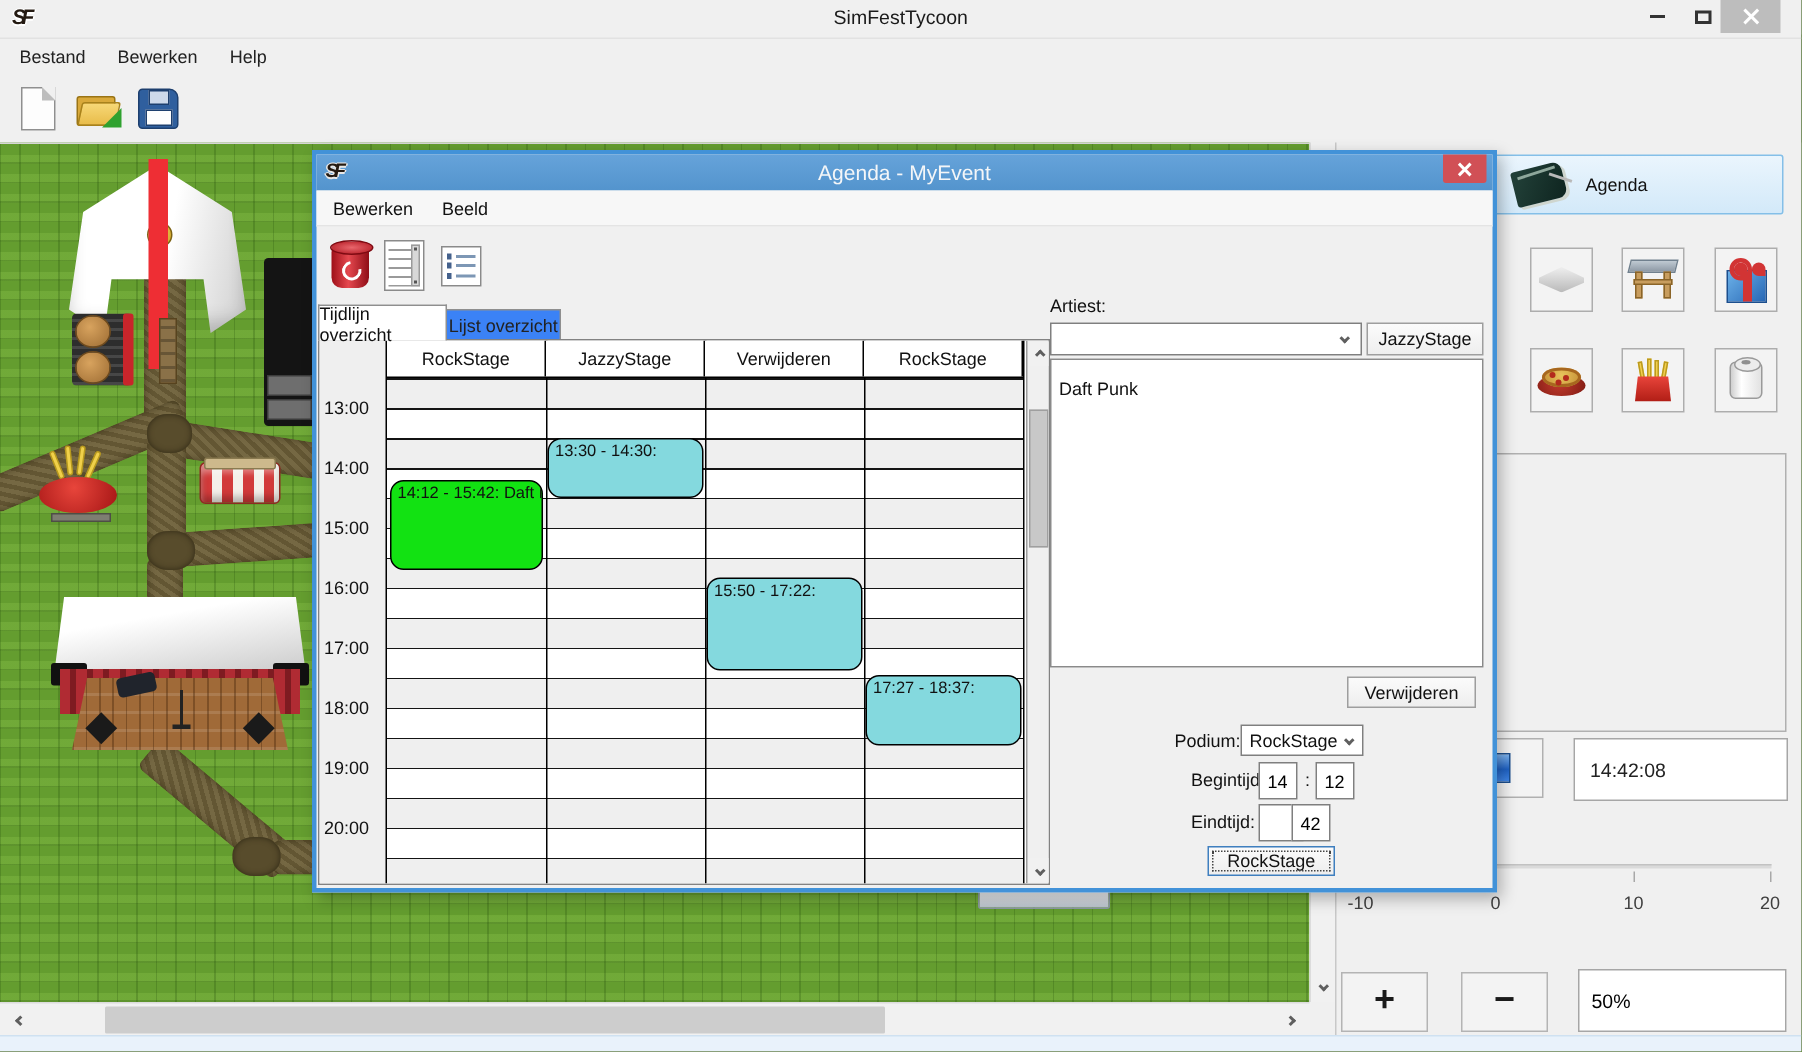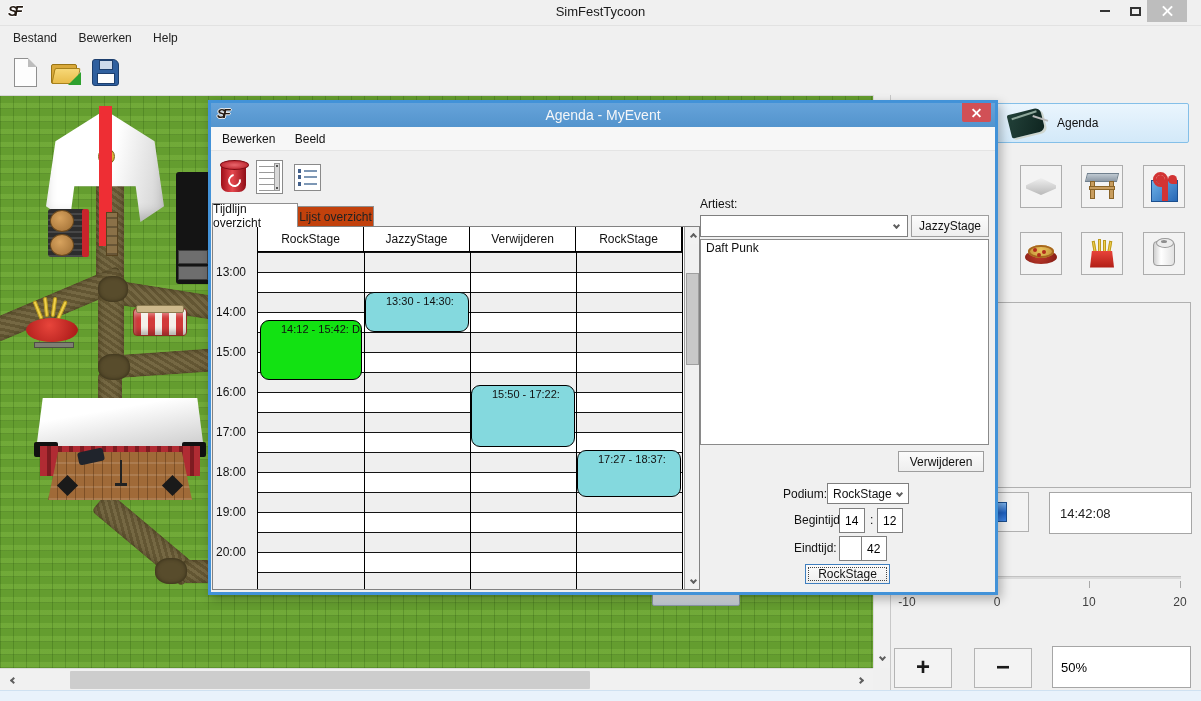--- a/index.html
+++ b/index.html
@@ -135,46 +135,46 @@
 .listpanel-icon .vsb{position:absolute;right:2px;top:2px;width:6px;height:28px;background:#d8d8d8;border:1px solid #9a9a9a}
 .listpanel-icon .vsb::before{content:"";position:absolute;left:1px;top:1px;width:2px;height:2px;background:#555;box-shadow:0 22px 0 #555}
 .bullets-icon{position:relative;width:27px;height:27px;background:#fff;border:1px solid #8a8a8a;padding:4px 3px;display:flex;flex-direction:column;justify-content:space-between}
 .bullets-icon .row{display:flex;align-items:center;gap:3px}
 .bullets-icon .dot{width:4px;height:4px;background:#44618c}
 .bullets-icon .barr{width:13px;height:2px;background:#7d97b5}
 .dtbtn{position:absolute;display:flex;align-items:center;justify-content:center;background:transparent}
 
 .tab{position:absolute;font-size:12px;display:flex;align-items:center;justify-content:center}
 .tab.active{left:1px;top:100px;width:86px;height:24px;background:#fff;border:1px solid #8f8f8f;border-bottom:none;z-index:3}
-.tab.inactive{left:87px;top:103px;width:76px;height:21px;background:#c2410c;border:1px solid #8f8f8f;border-left:none;border-bottom:none;color:#222}
+.tab.inactive{left:87px;top:103px;width:76px;height:21px;background:#3b82f6;border:1px solid #8f8f8f;border-left:none;border-bottom:none;color:#222}
 
 .sched{position:absolute;left:1px;top:123px;width:488px;height:364px;border:1px solid #828282;background:#fff;overflow:hidden}
 .sched .gutter{position:absolute;left:0;top:0;width:45px;height:100%;background:#efefef;border-right:1px solid #000;z-index:2}
 .sched .hourlabel{position:absolute;left:3px;font-size:12px;color:#111;z-index:3}
 .sched .header{position:absolute;left:45px;top:0;width:424px;height:25px;background:#fff;border-bottom:1px solid #000;display:flex;z-index:2}
 .sched .hcell{width:106px;height:100%;display:flex;align-items:center;justify-content:center;border-right:1px solid #000;font-size:12px}
 .sched .grid{position:absolute;left:45px;top:25px;width:424px;height:337px;
 background-image:
  repeating-linear-gradient(180deg,rgba(0,0,0,.92) 0 1px,transparent 1px 20px),
  repeating-linear-gradient(180deg,#efefef 0 20px,#ffffff 20px 40px);
 }
 .sched .vline{position:absolute;top:0;width:1px;height:362px;background:#000;z-index:1}
-.event{position:absolute;border:1px solid #000;border-radius:9px;font-size:11px;padding:2px 20px;overflow:hidden;white-space:nowrap;z-index:4}
+.event{position:absolute;border:1px solid #000;border-radius:9px;font-size:11px;padding:2px 4px;overflow:hidden;white-space:nowrap;z-index:4}
 .event.green{background:#12e212}
 .event.cyan{background:#84d9de}
 .sched .sb{position:absolute;left:471px;top:0;width:16px;height:362px;background:#f0f0f0;border-left:1px solid #9c9c9c}
 .sched .sb .thumb{position:absolute;left:1px;top:46px;width:13px;height:92px;background:#c8c8c8;border:1px solid #9f9f9f}
 
 .lbl{position:absolute;font-size:12px;color:#111}
 .combo{position:absolute;background:#fff;border:1px solid #7f7f7f;display:flex;align-items:center;padding-left:5px;font-size:12px}
 .combo .chev{position:absolute;right:7px;top:7px}
 .btn{position:absolute;background:linear-gradient(#fbfbfb,#eeeeee);border:1px solid #9e9e9e;font-size:12px;display:flex;align-items:center;justify-content:center;font-family:"Liberation Sans",sans-serif;color:#111}
 .btn.focus{border:1px solid #3f7fbf;outline:1px dotted #444;outline-offset:-4px}
 .listbox{position:absolute;background:#fff;border:1px solid #8a8a8a;font-size:12px}
-.listbox .item{padding:1px 5px}
+.listbox .item{padding:12px 5px}
 .numfield{position:absolute;background:#fff;border:1px solid #7f7f7f;font-size:12px;padding-left:5px;font-family:"Liberation Sans",sans-serif}
 </style>
 </head>
 <body>
 
 <div class="app">
 
   <div class="titlebar">
     <span class="app-logo">SF</span>
     <div class="app-title">SimFestTycoon</div>

